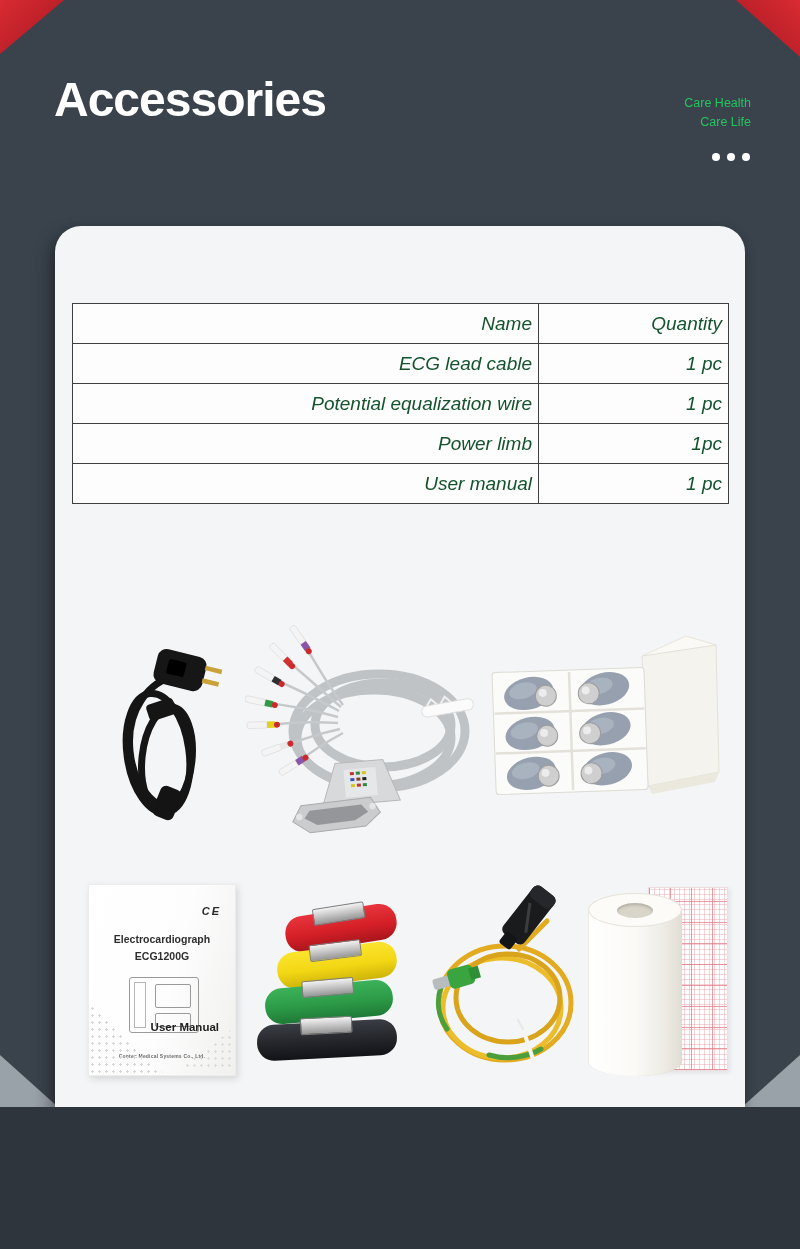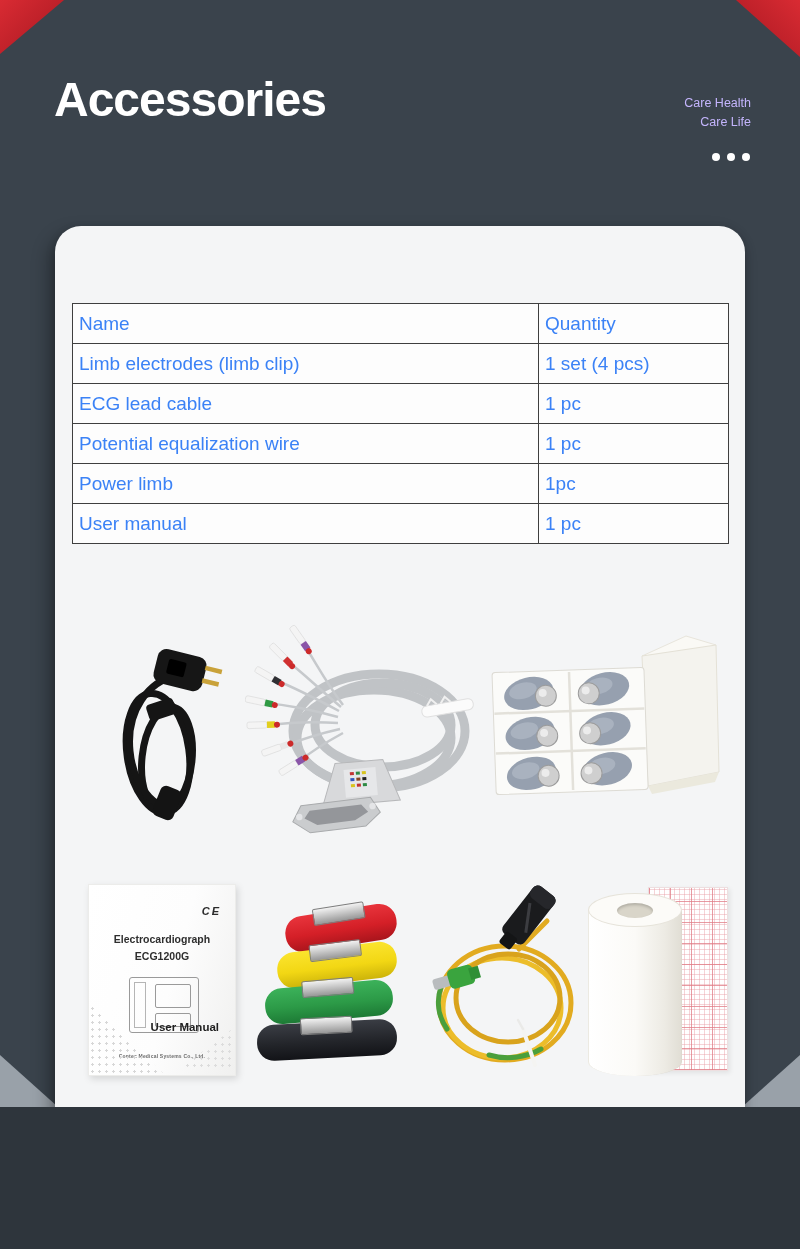--- a/index.html
+++ b/index.html
@@ -19,38 +19,38 @@
     clip-path:polygon(0 0,100% 0,100% 100%); }
   .corner.bl { left:0; bottom:0; width:58px; height:52px;
     background:#99a1a9; clip-path:polygon(0 0,0 100%,100% 100%); }
   .corner.br { right:0; bottom:0; width:58px; height:52px;
     background:#99a1a9; clip-path:polygon(100% 0,100% 100%,0 100%); }
 
   
   .title { position:absolute; left:54px; top:72px; color:#ffffff;
     font-size:48px; font-weight:700; letter-spacing:-1px; }
   .tagline { position:absolute; right:49px; top:94px; text-align:right;
-    color:#c4b5fd; font-size:12.5px; line-height:1.55; }
+    color:#22c55e; font-size:12.5px; line-height:1.55; }
   .dots { position:absolute; right:50px; top:153px; display:flex; gap:7px; }
   .dots span { width:8px; height:8px; border-radius:50%; background:#ffffff; display:block; }
 
   
   .card { position:absolute; left:55px; top:226px; width:690px; height:908px;
     background:#f4f5f6; border-radius:26px;
     box-shadow:-6px 8px 18px rgba(0,0,0,.30), 0 4px 10px rgba(0,0,0,.18); }
 
   
   table.acc { position:absolute; left:17px; top:77px; width:656px;
     border-collapse:collapse; table-layout:fixed; }
   table.acc col.c-name { width:466px; }
   table.acc col.c-qty  { width:190px; }
   table.acc th, table.acc td {
-    border:1.5px solid #3f3f3f; height:40px; text-align:left;
-    font-size:19px; color:#3b82f6; font-weight:400; background:#fdfdfd;
-    padding:2px 6px; }
+    border:1.5px solid #3f3f3f; height:40px; text-align:right;
+    font-size:19px; color:#14532d; font-weight:400; background:#fdfdfd;
+    padding:2px 6px;font-style:italic; }
   table.acc th { font-size:19px; }
 
   
   .photo { position:absolute; }
   .ph-power  { left:45px;  top:415px; width:135px; height:190px; }
   .ph-lead   { left:190px; top:395px; width:230px; height:235px; }
   .ph-chest  { left:435px; top:408px; width:230px; height:168px; }
   .ph-manual { left:33px;  top:658px; width:148px; height:192px; }
   .ph-clips  { left:200px; top:672px; width:160px; height:168px; }
   .ph-wire   { left:368px; top:653px; width:165px; height:202px; }
@@ -147,24 +147,20 @@
           <col class="c-qty">
         </colgroup>
       <thead>
         <tr>
           <th>Name</th>
           <th>Quantity</th>
         </tr>
       </thead>
       <tbody>
         <tr>
-          <td>Limb electrodes (limb clip)</td>
-          <td>1 set (4 pcs)</td>
-        </tr>
-        <tr>
           <td>ECG lead cable</td>
           <td>1 pc</td>
         </tr>
         <tr>
           <td>Potential equalization wire</td>
           <td>1 pc</td>
         </tr>
         <tr>
           <td>Power limb</td>
           <td>1pc</td>

